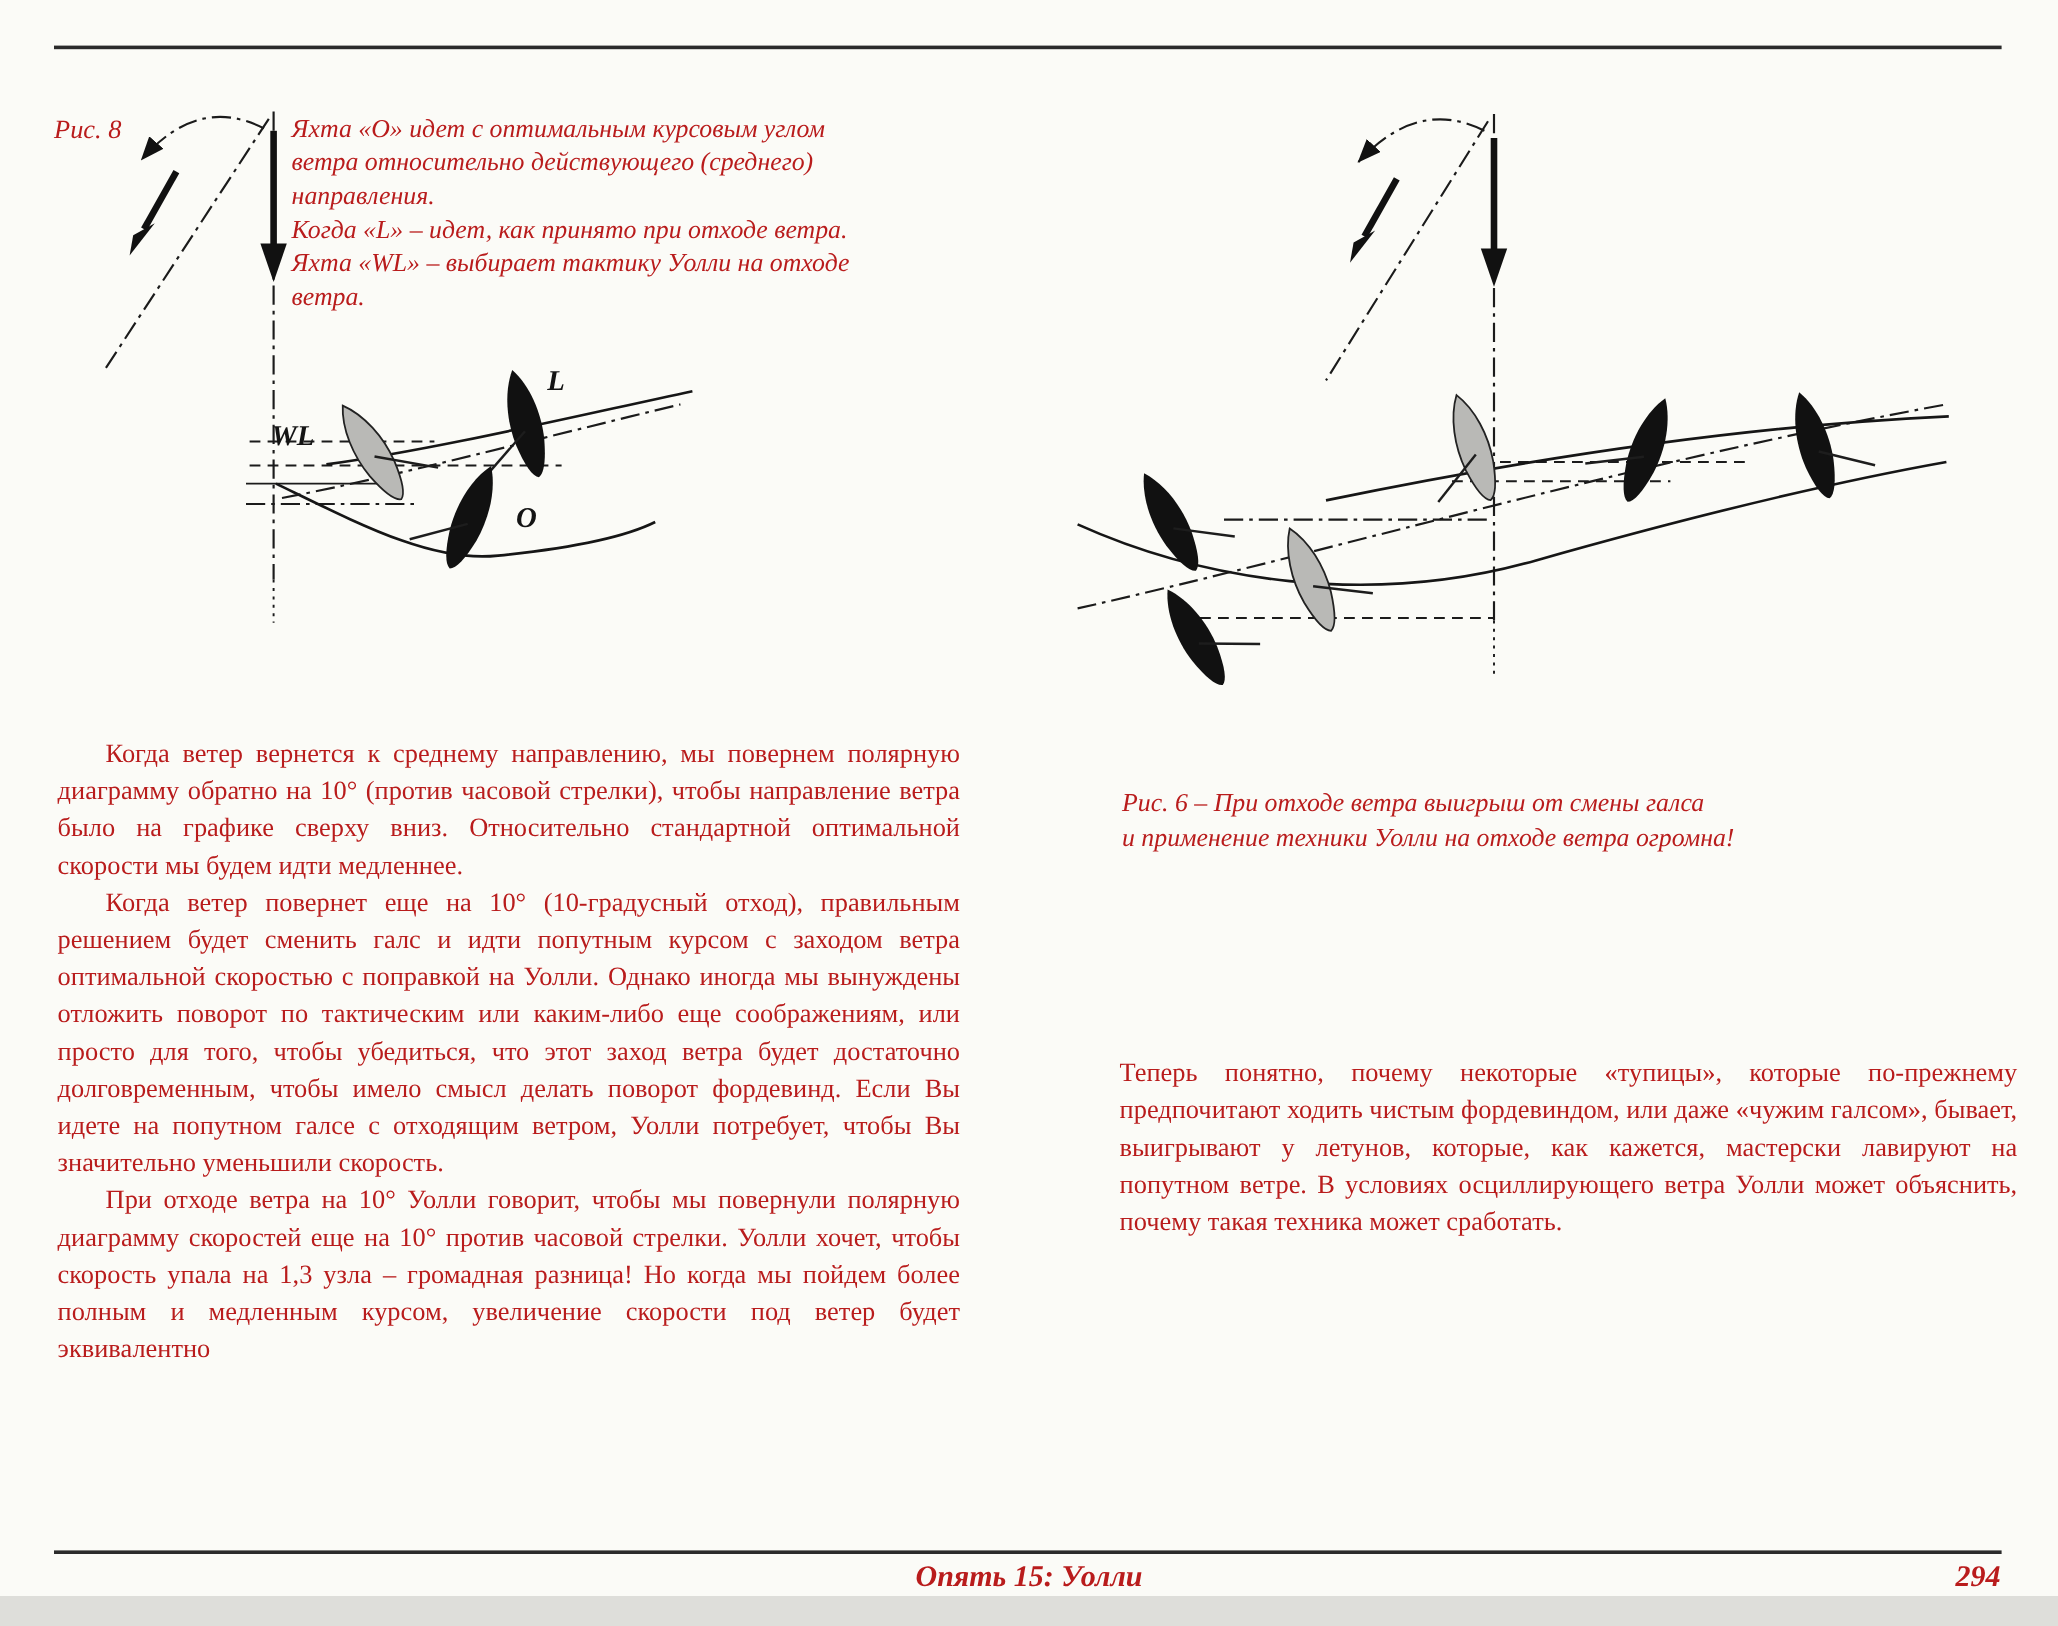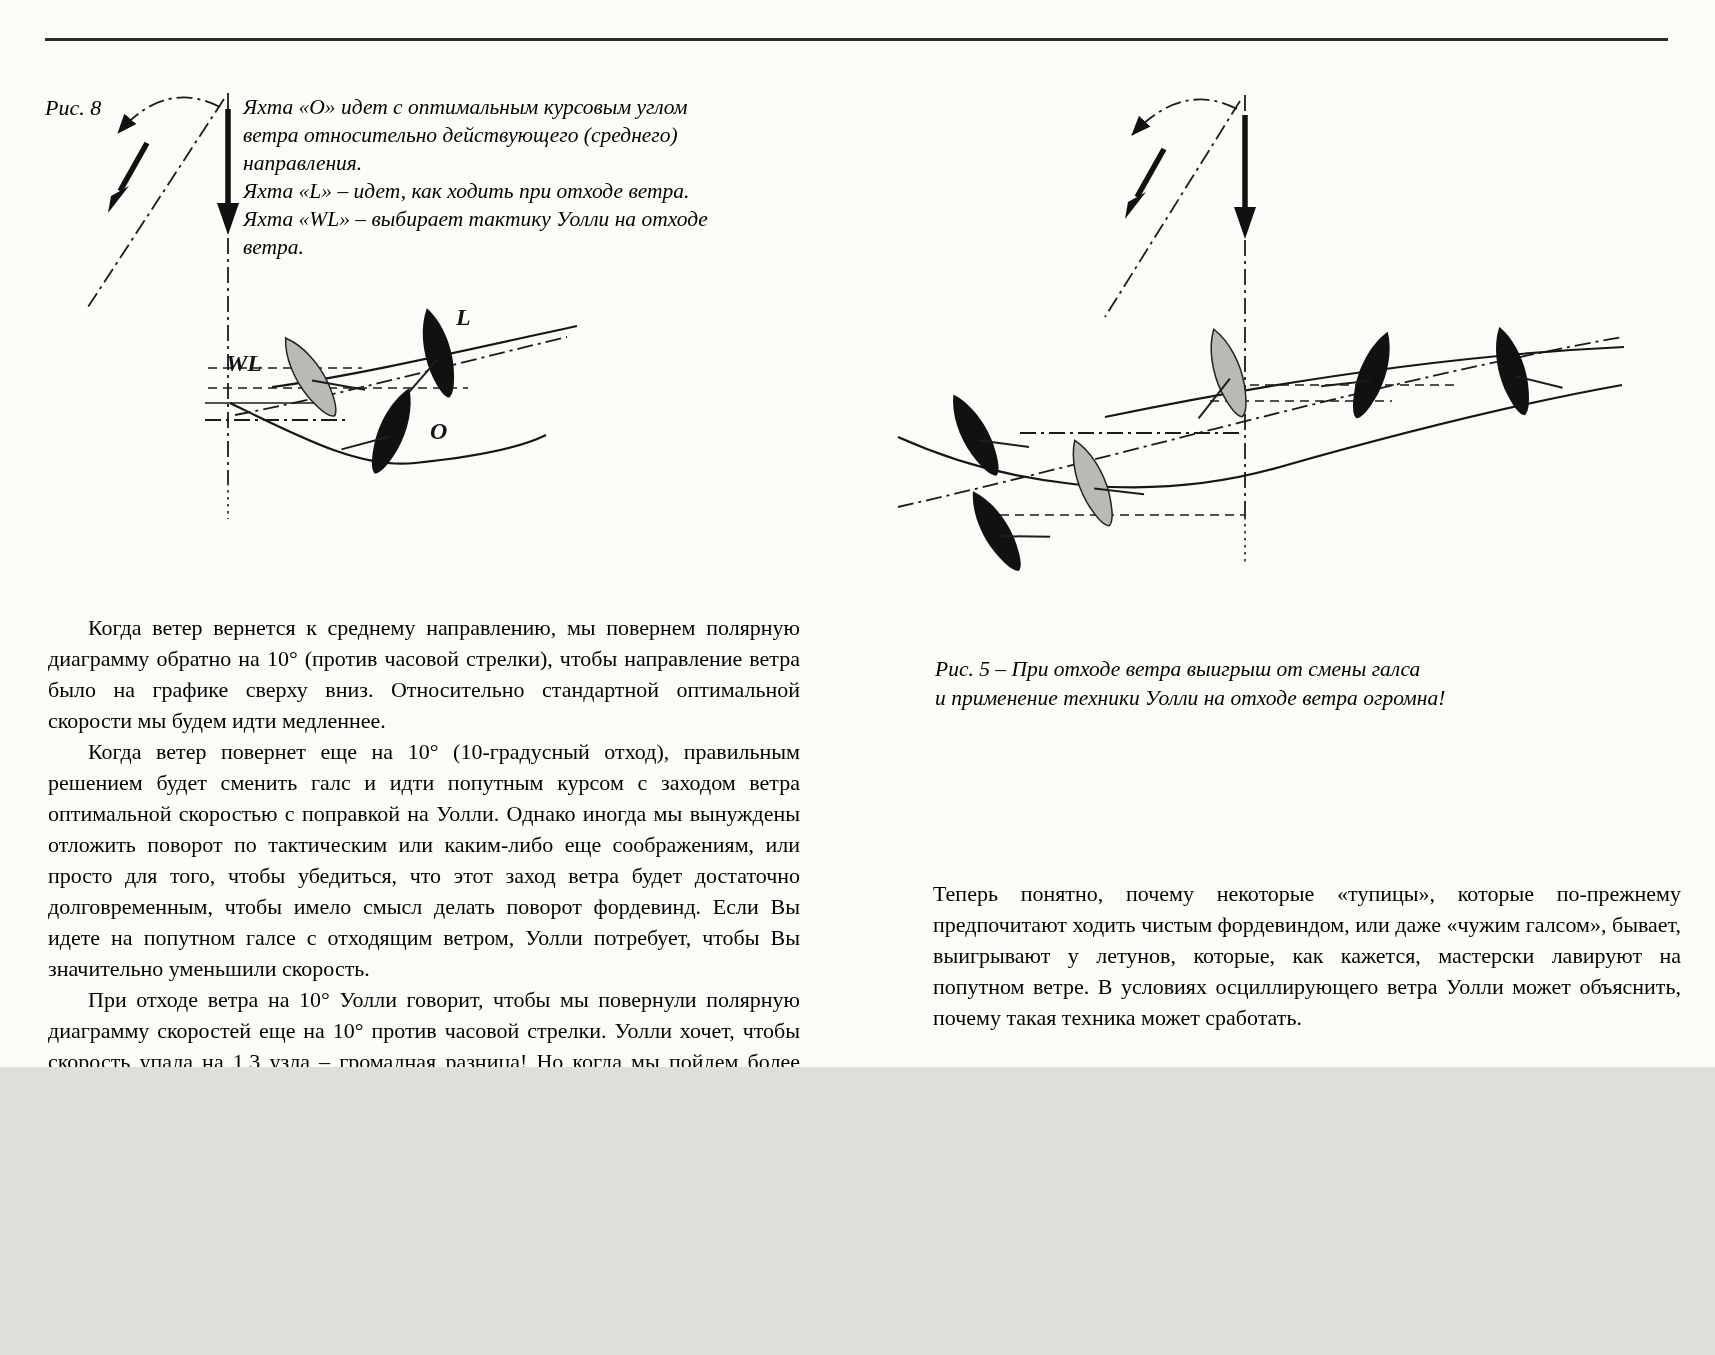--- a/index.html
+++ b/index.html
@@ -1,20 +1,20 @@
 <!DOCTYPE html>
 <html><head>
 <meta charset="utf-8">
 <style>
   * { margin:0; padding:0; box-sizing:border-box; }
   html,body { background:#dededa; }
   .page {
-    position:relative; width:1715px; height:1067px;
+    position:relative; width:1715px; height:1330px;
     background:#fbfbf7; overflow:hidden;
-    font-family:"Liberation Serif", serif; color:#000000;
+    font-family:"Liberation Serif", serif; color:#b91c1c;
   }
   .rule { position:absolute; background:#2b2b2b; }
   .fig-label { position:absolute; font-style:italic; font-size:22px; }
   .fig-caption {
     position:absolute; font-style:italic; font-size:21.5px;
     line-height:28px; white-space:pre-line;
   }
   .col {
     position:absolute; font-size:22px; line-height:31px; text-align:justify;
   }
@@ -96,21 +96,21 @@
     <text x="426" y="240">L</text>
 
     <g transform="translate(362,346) rotate(22)">
       <use href="#hull" fill="#111111"></use>
       <line class="boom" x1="0" y1="6" x2="-40" y2="36"></line>
     </g>
     <text x="400" y="354">O</text>
   </svg>
 
   <div class="fig-caption" style="left:243px; top:93px; width:475px;">Яхта «О» идет с оптимальным курсовым углом ветра относительно действующего (среднего) направления.
-Яхта «L» – идет, как ходить при отходе ветра.
+Когда «L» – идет, как принято при отходе ветра.
 Яхта «WL» – выбирает тактику Уолли на отходе ветра.</div>
 
   <svg class="fig-svg" style="left:880px; top:85px;" width="760" height="520" viewBox="0 0 760 520">
 
     <line class="dashdot" x1="365" y1="10" x2="365" y2="432"></line>
     <line class="dotted" x1="365" y1="432" x2="365" y2="478"></line>
 
     <line class="dashdot" x1="360" y1="16" x2="225" y2="232"></line>
 
     <path class="dashdot" d="M357,24 Q302,-4 252,50" marker-end="url(#ah)"></path>
@@ -152,21 +152,21 @@
     <g transform="translate(492,290) rotate(20)">
       <use href="#hull" fill="#111111"></use>
       <line class="boom" x1="0" y1="6" x2="-44" y2="28"></line>
     </g>
     <g transform="translate(632,286) rotate(-16)">
       <use href="#hull" fill="#111111"></use>
       <line class="boom" x1="2" y1="6" x2="44" y2="30"></line>
     </g>
   </svg>
 
-  <div class="fig-caption" style="left:935px; top:655px; width:720px; line-height:29px;">Рис. 5 – При отходе ветра выигрыш от смены галса
+  <div class="fig-caption" style="left:935px; top:655px; width:720px; line-height:29px;">Рис. 6 – При отходе ветра выигрыш от смены галса
 и применение техники Уолли на отходе ветра огромна!</div>
 
   <div class="col col-left" style="left:48px; top:612px; width:752px;">
       <p class="para">Когда ветер вернется к среднему направлению, мы повернем полярную диаграмму обратно на 10° (против часовой стрелки), чтобы направление ветра было на графике сверху вниз. Относительно стандартной оптимальной скорости мы будем идти медленнее.</p>
       <p class="para">Когда ветер повернет еще на 10° (10-градусный отход), правильным решением будет сменить галс и идти попутным курсом с заходом ветра оптимальной скоростью с поправкой на Уолли. Однако иногда мы вынуждены отложить поворот по тактическим или каким-либо еще соображениям, или просто для того, чтобы убедиться, что этот заход ветра будет достаточно долговременным, чтобы имело смысл делать поворот фордевинд. Если Вы идете на попутном галсе с отходящим ветром, Уолли потребует, чтобы Вы значительно уменьшили скорость.</p>
       <p class="para">При отходе ветра на 10° Уолли говорит, чтобы мы повернули полярную диаграмму скоростей еще на 10° против часовой стрелки. Уолли хочет, чтобы скорость упала на 1,3 узла – громадная разница! Но когда мы пойдем более полным и медленным курсом, увеличение скорости под ветер будет эквивалентно</p>
     </div>
 
   <div class="col col-right" style="left:933px; top:878px; width:748px;">
       <p class="para">Теперь понятно, почему некоторые «тупицы», которые по-прежнему предпочитают ходить чистым фордевиндом, или даже «чужим галсом», бывает, выигрывают у летунов, которые, как кажется, мастерски лавируют на попутном ветре. В условиях осциллирующего ветра Уолли может объяснить, почему такая техника может сработать.</p>

